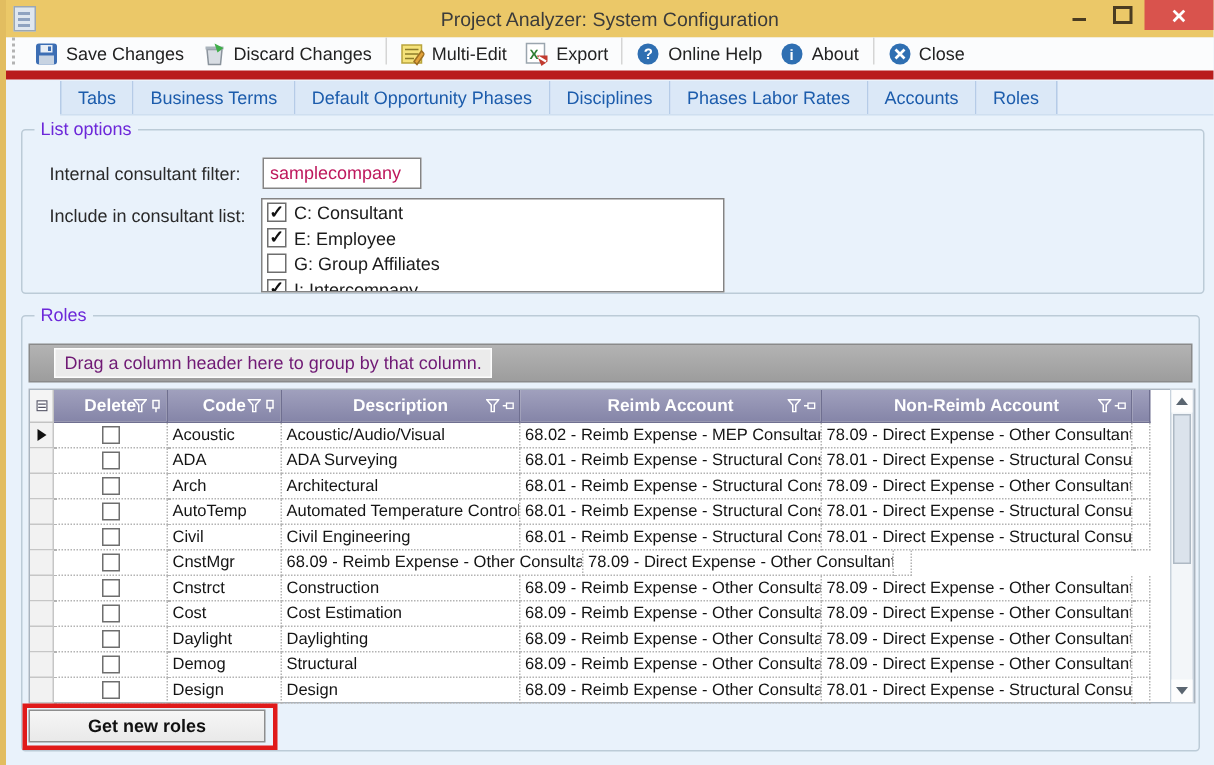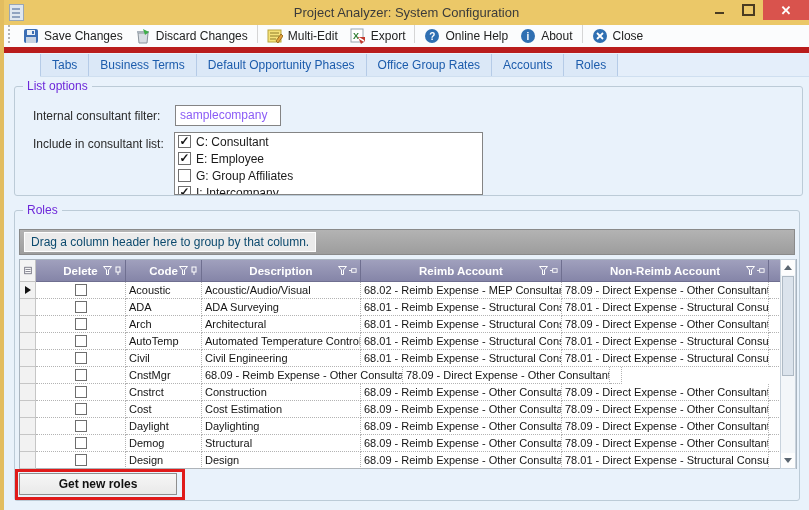--- a/index.html
+++ b/index.html
@@ -32,39 +32,39 @@
   .tab { display:flex; align-items:center; padding:0 11px; background:#dbe8f7; border-right:1px solid #b5cbe7; color:#1c5cac; font-size:12px; white-space:nowrap; }
   .tab:first-child { border-left:1px solid #b5cbe7; }
 
   
   .groupbox { position:absolute; border:1px solid #bccbd7; border-radius:3px; }
   .gb-legend { position:absolute; top:-8px; left:8px; background:#e9f2fb; padding:0 4px; font-size:12px; color:#6d28d9; }
   #gb-list { left:10px; top:86px; width:789px; height:110px; }
   #gb-roles { left:10px; top:210px; width:786px; height:291px; }
 
   .field-label { position:absolute; font-size:12px; color:#2a2a2a; }
-  .textbox { position:absolute; background:#fff; border:1px solid #848484; font-size:12px; padding:2px 4px; color:#8b5cf6; }
+  .textbox { position:absolute; background:#fff; border:1px solid #848484; font-size:12px; padding:2px 4px; color:#be185d; }
   .listbox { position:absolute; background:#fff; border:1px solid #848484; overflow:hidden; }
   .lb-item { display:flex; align-items:center; gap:5px; height:17px; padding-left:3px; }
   .cb { width:13px; height:13px; background:#fff; border:1px solid #6e6e6e; display:inline-flex; align-items:center; justify-content:center; font-size:12px; font-weight:bold; color:#111; flex:0 0 auto; }
   .cb.checked::after { content:"\2713"; margin-top:-2px; }
 
   
   .groupby { position:absolute; left:4px; top:18px; width:776px; height:26px; background:linear-gradient(#b3b3b3,#9d9d9d); border:1px solid #8a8a8a; display:flex; align-items:center; }
-  .groupby-hint { background:#ebebeb; border:1px solid #fdfdfd; color:#0c4a6e; font-size:12px; padding:2px 6px; margin-left:4px; }
+  .groupby-hint { background:#ebebeb; border:1px solid #fdfdfd; color:#701a75; font-size:12px; padding:2px 6px; margin-left:16px; }
 
   
   .grid { position:absolute; left:4px; top:48px; width:778px; height:210px; background:#fff; border:1px solid #a9b4bf; }
   .hdr-row { display:flex; height:22px; }
   .hdr-cell { background:linear-gradient(#a0a0bd,#8585a8); border-right:1px solid #6f6f90; border-bottom:1px solid #6f6f90; color:#fff; font-size:11.5px; font-weight:bold; display:flex; align-items:center; justify-content:center; gap:4px; position:relative; }
   .hdr-sel { width:16px; background:#f4f4f4; border-right:1px solid #c3c3c3; border-bottom:1px solid #c3c3c3; display:flex; align-items:center; justify-content:center; }
   .hdr-icons { display:flex; align-items:center; gap:2px; position:absolute; right:3px; }
   .funnel { width:9px; height:9px; }
   .pin { width:8px; height:9px; }
-  .w-del{width:90px}.w-code{width:76px}.w-desc{width:159px}.w-reimb{width:201px}.w-nonr{width:207px}.w-sliver{width:12px}
+  .w-del{width:76px}.w-code{width:76px}.w-desc{width:159px}.w-reimb{width:201px}.w-nonr{width:207px}.w-sliver{width:12px}
   .grid-row { display:flex; height:17px; }
   .cell { font-size:11px; line-height:16px; border-right:1px dotted #b3b3b3; border-bottom:1px dotted #b3b3b3; padding-left:3px; white-space:nowrap; overflow:hidden; color:#141414; }
   .cell.sel { width:16px; background:#f2f2f2; border-right:1px solid #c6c6c6; border-bottom:1px solid #c6c6c6; padding:0; display:flex; align-items:center; justify-content:center; }
   .cell.center { display:flex; align-items:center; justify-content:center; padding:0; }
   .cell .cb { width:12px; height:12px; }
   .cur-arrow { display:none; width:0; height:0; border-top:4px solid transparent; border-bottom:4px solid transparent; border-left:6px solid #111; }
   .cur-arrow.show { display:block; }
 
   
   .vscroll { position:absolute; right:3px; top:48px; width:16px; height:210px; background:#f3f6f9; border:1px solid #c8d2dc; display:flex; flex-direction:column; align-items:center; }
@@ -178,21 +178,22 @@
           </svg>
       </span>
       <span class="tb-label">Close</span>
     </div>
   </div>
 
   <div class="tabstrip">
     <div class="tab">Tabs</div>
     <div class="tab">Business Terms</div>
     <div class="tab">Default Opportunity Phases</div>
-    <div class="tab">Office Group Rates</div>
+    <div class="tab">Disciplines</div>
+    <div class="tab">Phases Labor Rates</div>
     <div class="tab">Accounts</div>
     <div class="tab">Roles</div>
 
   </div>
 
   <div class="groupbox" id="gb-list">
     <div class="gb-legend">List options</div>
     <div class="field-label" style="left:18px; top:22px;">Internal consultant filter:</div>
     <div class="textbox" style="left:160px; top:18px; width:106px; height:21px;">samplecompany</div>
     <div class="field-label" style="left:18px; top:50px;">Include in consultant list:</div>

